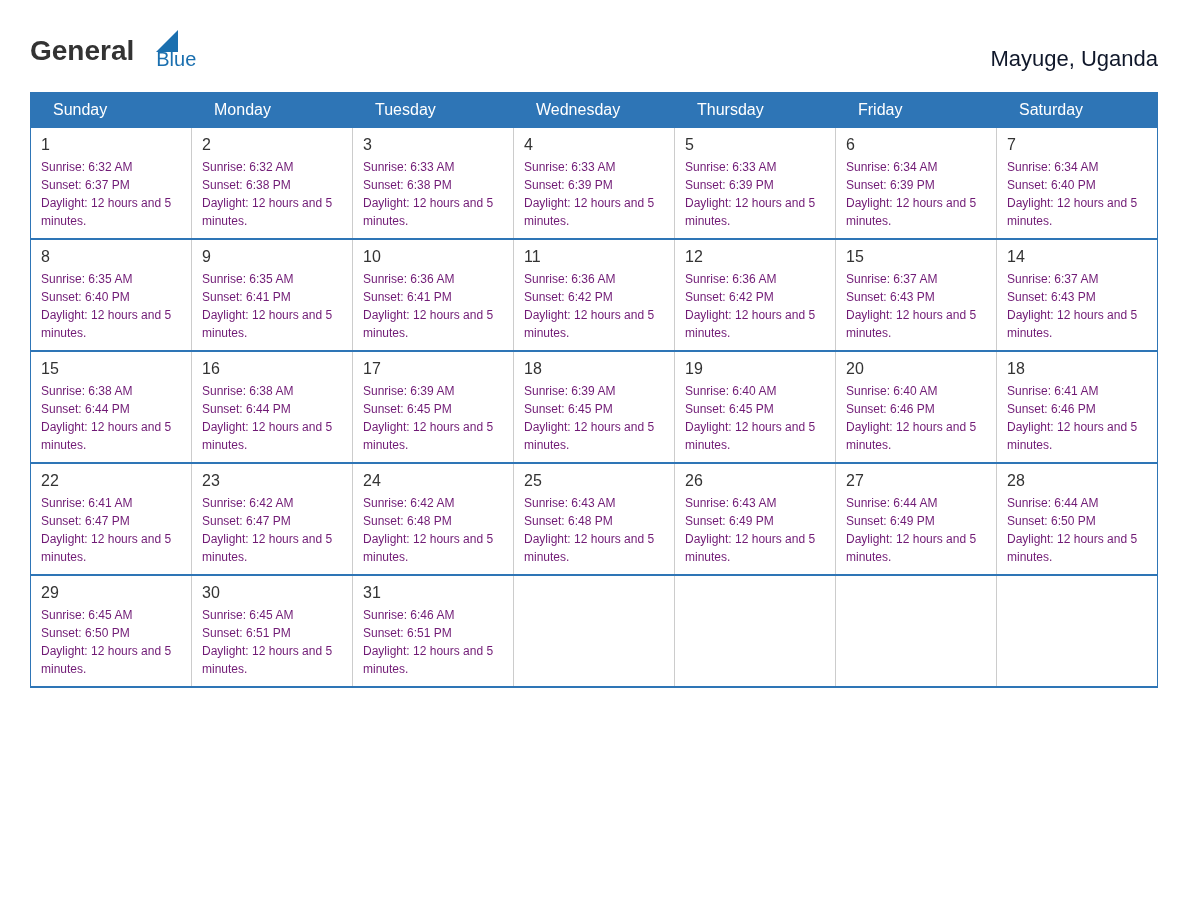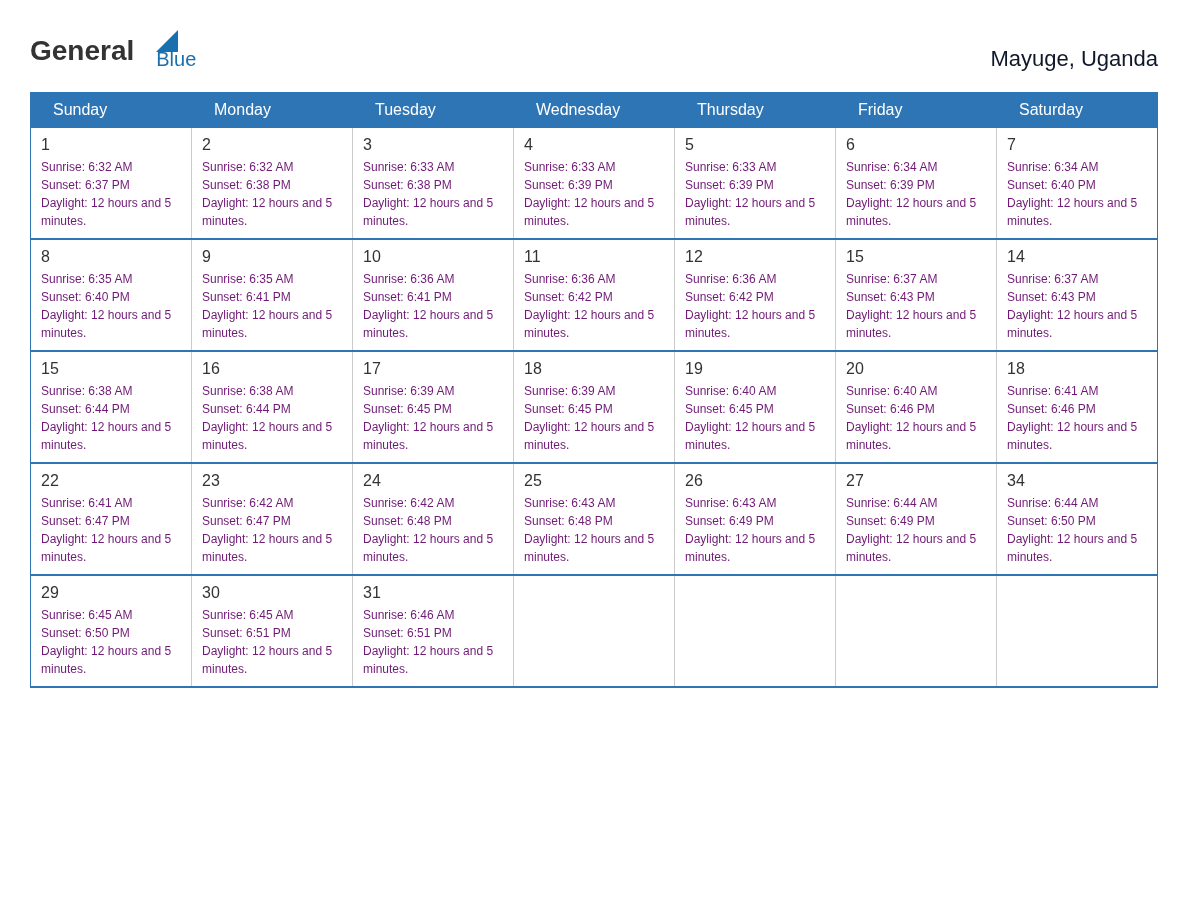--- a/index.html
+++ b/index.html
@@ -180,21 +180,21 @@
         <td><span class="day-num">23</span>
           <span class="day-info">Sunrise: 6:42 AM<br>Sunset: 6:47 PM<br>Daylight: 12 hours and 5 minutes.</span></td>
         <td><span class="day-num">24</span>
           <span class="day-info">Sunrise: 6:42 AM<br>Sunset: 6:48 PM<br>Daylight: 12 hours and 5 minutes.</span></td>
         <td><span class="day-num">25</span>
           <span class="day-info">Sunrise: 6:43 AM<br>Sunset: 6:48 PM<br>Daylight: 12 hours and 5 minutes.</span></td>
         <td><span class="day-num">26</span>
           <span class="day-info">Sunrise: 6:43 AM<br>Sunset: 6:49 PM<br>Daylight: 12 hours and 5 minutes.</span></td>
         <td><span class="day-num">27</span>
           <span class="day-info">Sunrise: 6:44 AM<br>Sunset: 6:49 PM<br>Daylight: 12 hours and 5 minutes.</span></td>
-        <td><span class="day-num">34</span>
+        <td><span class="day-num">28</span>
           <span class="day-info">Sunrise: 6:44 AM<br>Sunset: 6:50 PM<br>Daylight: 12 hours and 5 minutes.</span></td>
       </tr>
       <tr>
         <td><span class="day-num">29</span>
           <span class="day-info">Sunrise: 6:45 AM<br>Sunset: 6:50 PM<br>Daylight: 12 hours and 5 minutes.</span></td>
         <td><span class="day-num">30</span>
           <span class="day-info">Sunrise: 6:45 AM<br>Sunset: 6:51 PM<br>Daylight: 12 hours and 5 minutes.</span></td>
         <td><span class="day-num">31</span>
           <span class="day-info">Sunrise: 6:46 AM<br>Sunset: 6:51 PM<br>Daylight: 12 hours and 5 minutes.</span></td>
         <td class="empty-cell"></td>

